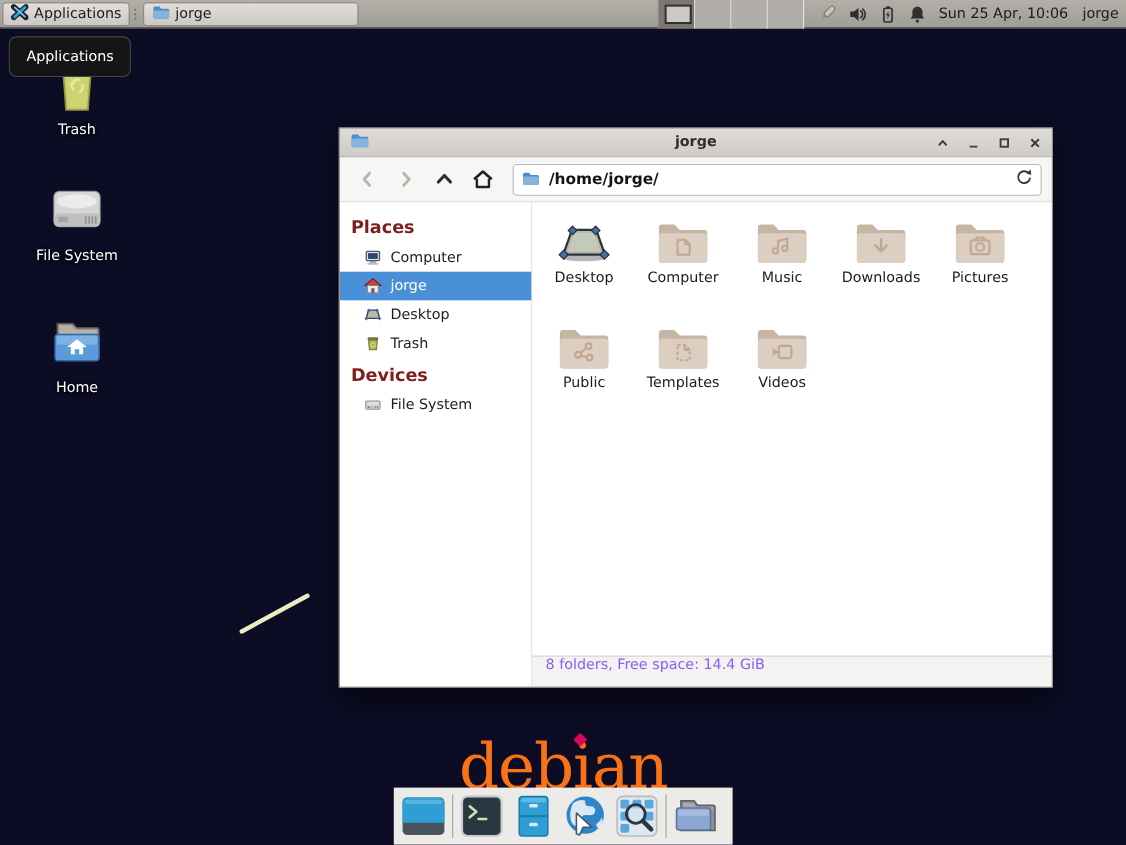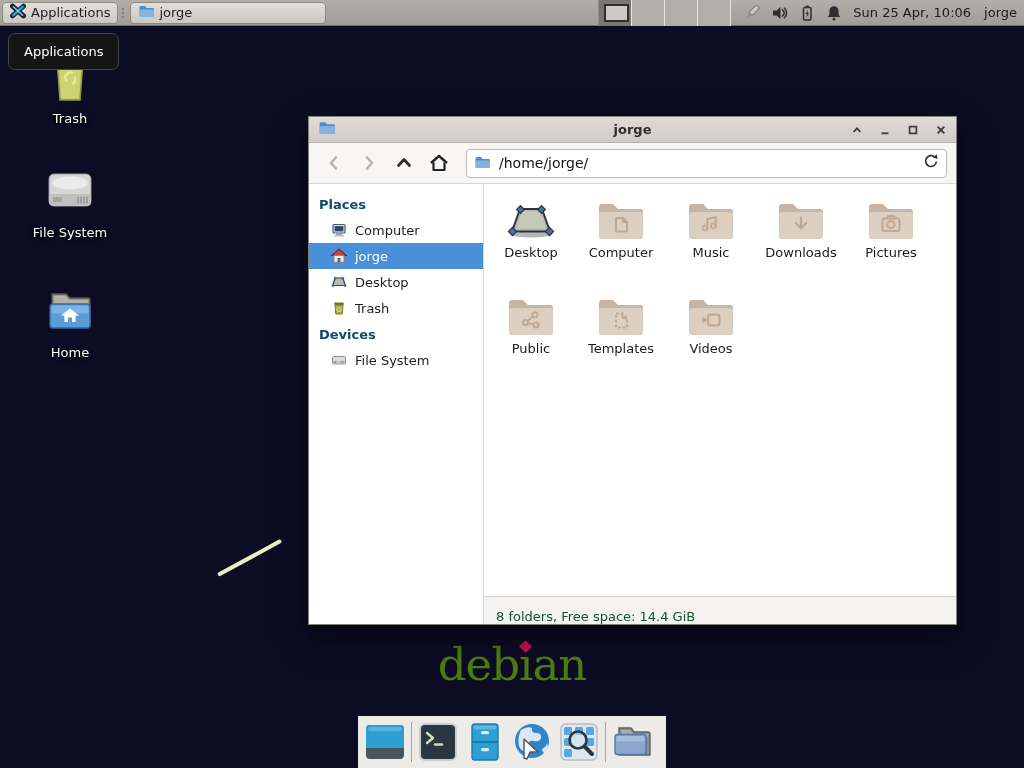--- a/index.html
+++ b/index.html
@@ -82,42 +82,42 @@
   .toolbar {
     height:41px; flex:0 0 41px; background:#f7f6f4; border-bottom:1px solid #dad6d2;
     display:flex; align-items:center; padding:0 9px; gap:3px;
   }
   .tool-btn { width:32px; height:30px; display:flex; align-items:center; justify-content:center; border-radius:3px; }
   .pathbar {
     flex:1; height:29px; margin-left:8px; background:#fff;
     border:1px solid #bcb8b3; border-radius:4px;
     display:flex; align-items:center; padding:0 7px; gap:7px;
   }
-  .path-text { flex:1; border:0; outline:0; background:transparent; font-family:"DejaVu Sans",sans-serif; font-size:14px; color:#141414; }
+  .path-text { flex:1; border:0; outline:0; background:transparent; font-family:"DejaVu Sans",sans-serif; font-size:14px; color:#141414;font-weight:bold; }
 
   .window-body { flex:1; display:flex; min-height:0; }
   .sidebar { width:175px; flex:0 0 175px; background:#fff; border-right:1px solid #dcd8d4; padding-top:7px; }
-  .side-header { font-size:13px; font-weight:bold; color:#0c4a6e; padding:6px 10px 5px; }
+  .side-header { font-size:16px; font-weight:bold; color:#7f1d1d; padding:6px 10px 5px; }
   .side-item { display:flex; align-items:center; gap:8px; padding:5px 6px 5px 22px; font-size:13px; color:#1d1d1d; }
   .side-item svg { flex:0 0 auto; }
   .side-item.selected { background:#4a90d9; color:#fff; }
 
   .main { flex:1; display:flex; flex-direction:column; min-width:0; }
   .content { flex:1; padding:14px 0 0 2px; display:flex; flex-wrap:wrap; align-content:flex-start; background:#fff; }
   .file-item { width:90px; height:96px; display:flex; flex-direction:column; align-items:center; }
   .file-label { font-size:13px; color:#1b1b1b; margin-top:3px; }
   .statusbar {
     height:28px; flex:0 0 28px; background:#f4f3f1; border-top:1px solid #d8d4d0;
-    display:flex; align-items:flex-end; padding-left:12px; font-size:13px; color:#14532d;
+    display:flex; align-items:flex-start; padding-left:12px; font-size:13px; color:#8b5cf6;
   }
 
   
   .debian {
-    position:absolute; left:0; right:0; top:638px; text-align:center; z-index:3;
-    color:#4d7c0f; font-family:"DejaVu Serif", serif; font-size:45px; letter-spacing:-1px;
+    position:absolute; left:0; right:0; top:664px; text-align:center; z-index:3;
+    color:#f97316; font-family:"DejaVu Serif", serif; font-size:57px; letter-spacing:-1px;
   }
   .logo-i { position:relative; }
   .logo-i::after {
     content:""; position:absolute; left:2px; top:4px; width:9px; height:9px;
     background:#d70a53; transform:rotate(45deg);
   }
 
   
   .dock {
     position:absolute; left:358px; bottom:0; width:308px; height:52px;

